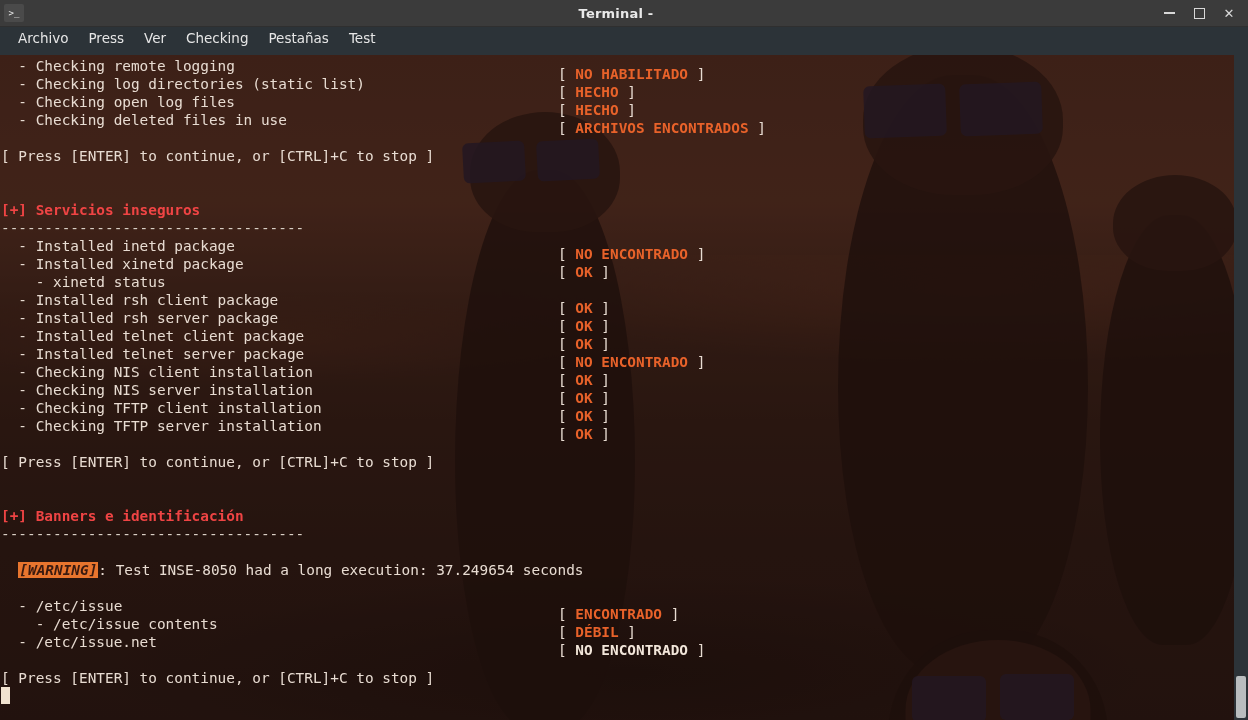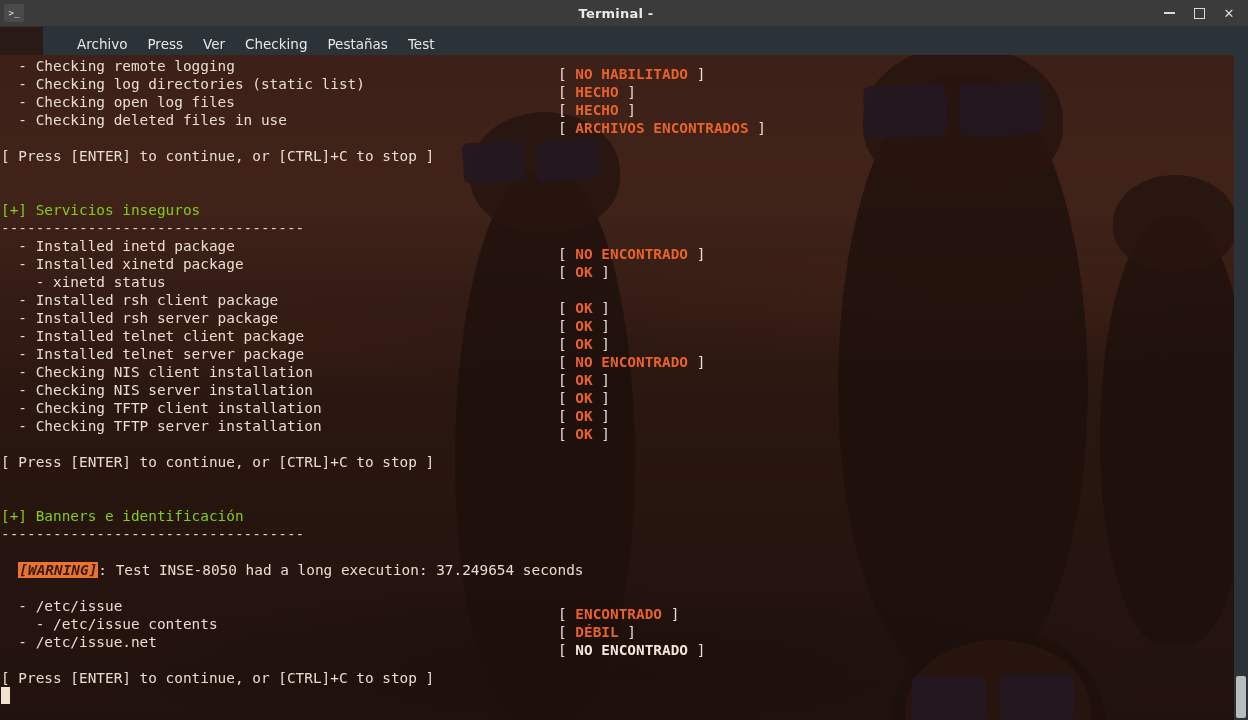--- a/index.html
+++ b/index.html
@@ -78,25 +78,24 @@
     line-height: 1;
   }
   .winbtn .bar { width: 11px; height: 1.6px; background: #d8d8d8; }
   .winbtn .sq  { width: 9px; height: 9px; border: 1.6px solid #d8d8d8; }
 
   
   .menubar {
     height: 28px;
     background: #2c3338;
     display: flex;
-    align-items: flex-end;
-    padding-left: 24px;
+    align-items: flex-start;
+    padding-left: 8px;
     gap: 0px;
     flex: 0 0 28px;
-    margin-left: 43px;
   }
   .menu-item {
     color: #e6e6e6;
     font-family: "DejaVu Sans", sans-serif;
     font-size: 13.5px;
     padding: 3px 10px;
     white-space: nowrap;
   }
 
   
@@ -175,21 +174,21 @@
   .label { display: inline-block; }
   .status {
     position: absolute;
     left: 558px;
     top: 8px;
     white-space: pre;
   }
   .bracket { color: #e8dcd2; }
   .val-orange { color: #e8622a; font-weight: bold; }
   .val-bright { color: #f2e6da; font-weight: bold; }
-  .section-head { color: #84cc16; font-weight: normal; }
+  .section-head { color: #ef4444; font-weight: bold; }
   .dashes { color: #d9cfc5; }
   .warning-tag {
     background: #e8752e;
     color: #3a1a10;
     font-weight: bold;
     padding: 0 1px;
     font-style: italic;
   }
   .cursor {
     display: inline-block;

